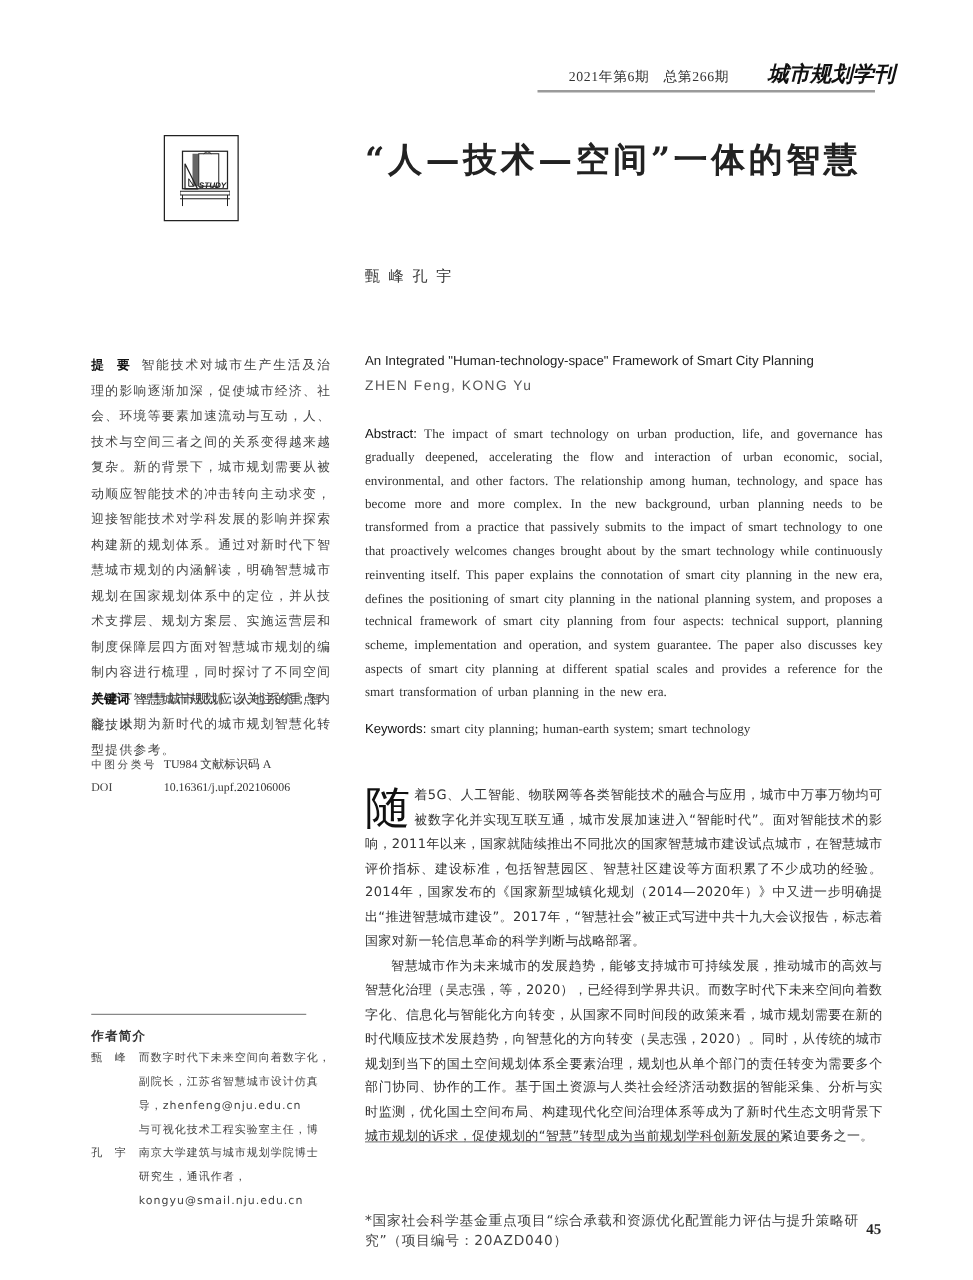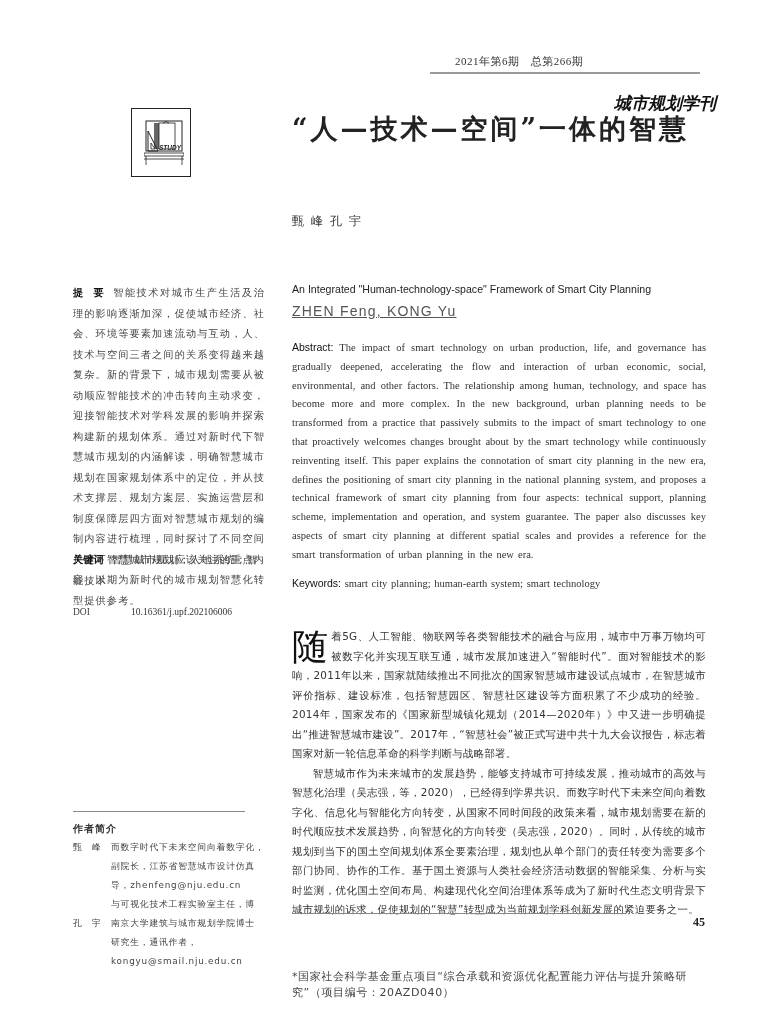--- a/index.html
+++ b/index.html
@@ -2,21 +2,21 @@
 <html><head>
 <meta charset="utf-8">
 <style>
   html, body { margin: 0; padding: 0; background: #ffffff; }
   body { width: 778px; height: 1024px; position: relative; overflow: hidden; color: #222; font-family: "DejaVu Serif", serif; }
   .abs { position: absolute; }
 
   
   .hdr-issue { left: 455px; top: 54px; font-size: 11px; color: #333; font-family: "Liberation Serif", serif; letter-spacing: 0.5px; white-space: nowrap; }
   .hdr-issue span { margin-right: 8px; }
-  .hdr-journal { left: 614px; top: 48px; font-size: 17px; font-weight: bold; font-style: italic; color: #111; letter-spacing: 0px; white-space: nowrap; margin-top: 44px; }
+  .hdr-journal { left: 614px; top: 48px; font-size: 17px; font-weight: bold; font-style: italic; color: #111; letter-spacing: 0px; white-space: nowrap; }
   .hdr-rule { left: 430px; top: 72px; width: 270px; height: 2px; background: #9a9a9a; }
 
   
   .study-box { left: 131px; top: 108px; width: 60px; height: 69px; border: 1px solid #222; box-sizing: border-box; }
   .study-inner { position: absolute; left: 12px; top: 10px; width: 40px; height: 46px; }
 
   
   .title { left: 292px; top: 110px; width: 430px; font-size: 27px; font-weight: bold; line-height: 37px; color: #222; letter-spacing: 3px; font-family: "DejaVu Serif", serif; }
   .title sup { font-size: 10px; font-weight: normal; vertical-align: top; position: relative; top: 6px; letter-spacing: 0; }
   .authors-cn { left: 292px; top: 213px; font-size: 12px; color: #333; letter-spacing: 7px; font-family: "DejaVu Sans", sans-serif; }
@@ -34,36 +34,36 @@
 
   .bio-rule { left: 73px; top: 811px; width: 172px; height: 1px; background: #888; }
   .bio-title { left: 73px; top: 822px; font-size: 10px; font-weight: bold; color: #333; font-family: "DejaVu Sans", sans-serif; letter-spacing: 1px; }
   .bio { left: 73px; width: 200px; font-size: 8.8px; line-height: 19px; color: #444; font-family: "DejaVu Sans", sans-serif; letter-spacing: 0.8px; }
   .bio .nm { display: inline-block; width: 38px; letter-spacing: 10px; }
   .bio .ln { display: block; padding-left: 38px; }
   .bio .ln.first { padding-left: 0; }
 
   
   .en-title { left: 292px; top: 283px; font-size: 10.6px; color: #222; font-family: "Liberation Sans", sans-serif; white-space: nowrap; }
-  .en-authors { left: 292px; top: 303px; font-size: 14px; color: #555; font-family: "Liberation Sans", sans-serif; letter-spacing: 1.2px; text-decoration: underline; }
+  .en-authors { left: 292px; top: 303px; font-size: 11px; color: #555; font-family: "Liberation Sans", sans-serif; letter-spacing: 1.2px; }
   .en-abs { left: 292px; top: 338px; width: 414px; font-size: 10.5px; line-height: 18.8px; color: #333; font-family: "Liberation Serif", serif; text-align: justify; text-align-last: left; word-spacing: 1.5px; }
   .en-abs .lbl { font-family: "Liberation Sans", sans-serif; color: #111; }
   .en-kw { left: 292px; top: 577px; font-size: 10.5px; color: #333; font-family: "Liberation Serif", serif; white-space: nowrap; word-spacing: 1px; }
   .en-kw .lbl { font-family: "Liberation Sans", sans-serif; color: #111; }
 
   
   .body { left: 292px; top: 627px; width: 414px; font-size: 10.4px; line-height: 19.5px; color: #333; font-family: "DejaVu Sans", sans-serif; text-align: justify; letter-spacing: 0.3px; }
   .body p { margin: 0; }
   .body p.indent { text-indent: 2em; }
   .dropcap { float: left; font-size: 36px; line-height: 36px; margin: 2px 3px 0 0; font-family: "DejaVu Serif", serif; color: #111; }
 
   .fn-rule { left: 292px; top: 913px; width: 333px; height: 1px; background: #888; }
   .footnote { left: 292px; top: 969px; width: 414px; font-size: 11px; line-height: 16px; color: #444; font-family: "DejaVu Sans", sans-serif; letter-spacing: 0.6px; }
 
-  .pagenum { left: 693px; top: 915px; font-size: 12px; font-weight: bold; color: #222; font-family: "Liberation Serif", serif; }
+  .pagenum { left: 693px; top: 976px; font-size: 12px; font-weight: bold; color: #222; font-family: "Liberation Serif", serif; }
 </style>
 </head>
 <body>
 
 <div class="abs hdr-issue">
   <span>2021年第6期</span>
   <span>总第266期</span>
 </div>
 <div class="abs hdr-journal">城市规划学刊</div>
 <div class="abs hdr-rule"></div>
@@ -90,20 +90,24 @@
 <div class="abs authors-cn">甄峰孔宇</div>
 
 <div class="abs cn-abs">
   <span class="lbl">提 要</span><span>智能技术对城市生产生活及治理的影响逐渐加深，促使城市经济、社会、环境等要素加速流动与互动，人、技术与空间三者之间的关系变得越来越复杂。新的背景下，城市规划需要从被动顺应智能技术的冲击转向主动求变，迎接智能技术对学科发展的影响并探索构建新的规划体系。通过对新时代下智慧城市规划的内涵解读，明确智慧城市规划在国家规划体系中的定位，并从技术支撑层、规划方案层、实施运营层和制度保障层四方面对智慧城市规划的编制内容进行梳理，同时探讨了不同空间尺度下智慧城市规划应该关注的重点内容，以期为新时代的城市规划智慧化转型提供参考。</span>
 </div>
 <div class="abs cn-kw">
   <span class="lbl">关键词</span><span>智慧城市规划；人地系统；智能技术</span>
 </div>
 
 <div class="abs meta">
+  <div class="meta-row">
+    <span class="meta-k">中图分类号</span>
+    <span class="meta-v">TU984  文献标识码 A</span>
+  </div>
   <div class="meta-row">
     <span class="meta-k" style="letter-spacing:0;font-family:'Liberation Serif',serif;font-size:9.5px;">DOI</span>
     <span class="meta-v">10.16361/j.upf.202106006</span>
   </div>
 </div>
 
 <div class="abs bio-rule"></div>
 <div class="abs bio-title">作者简介</div>
 <div class="abs bio" style="top:838px;">
   <span class="ln first"><span class="nm">甄峰</span><span>而数字时代下未来空间向着数字化，</span></span>

